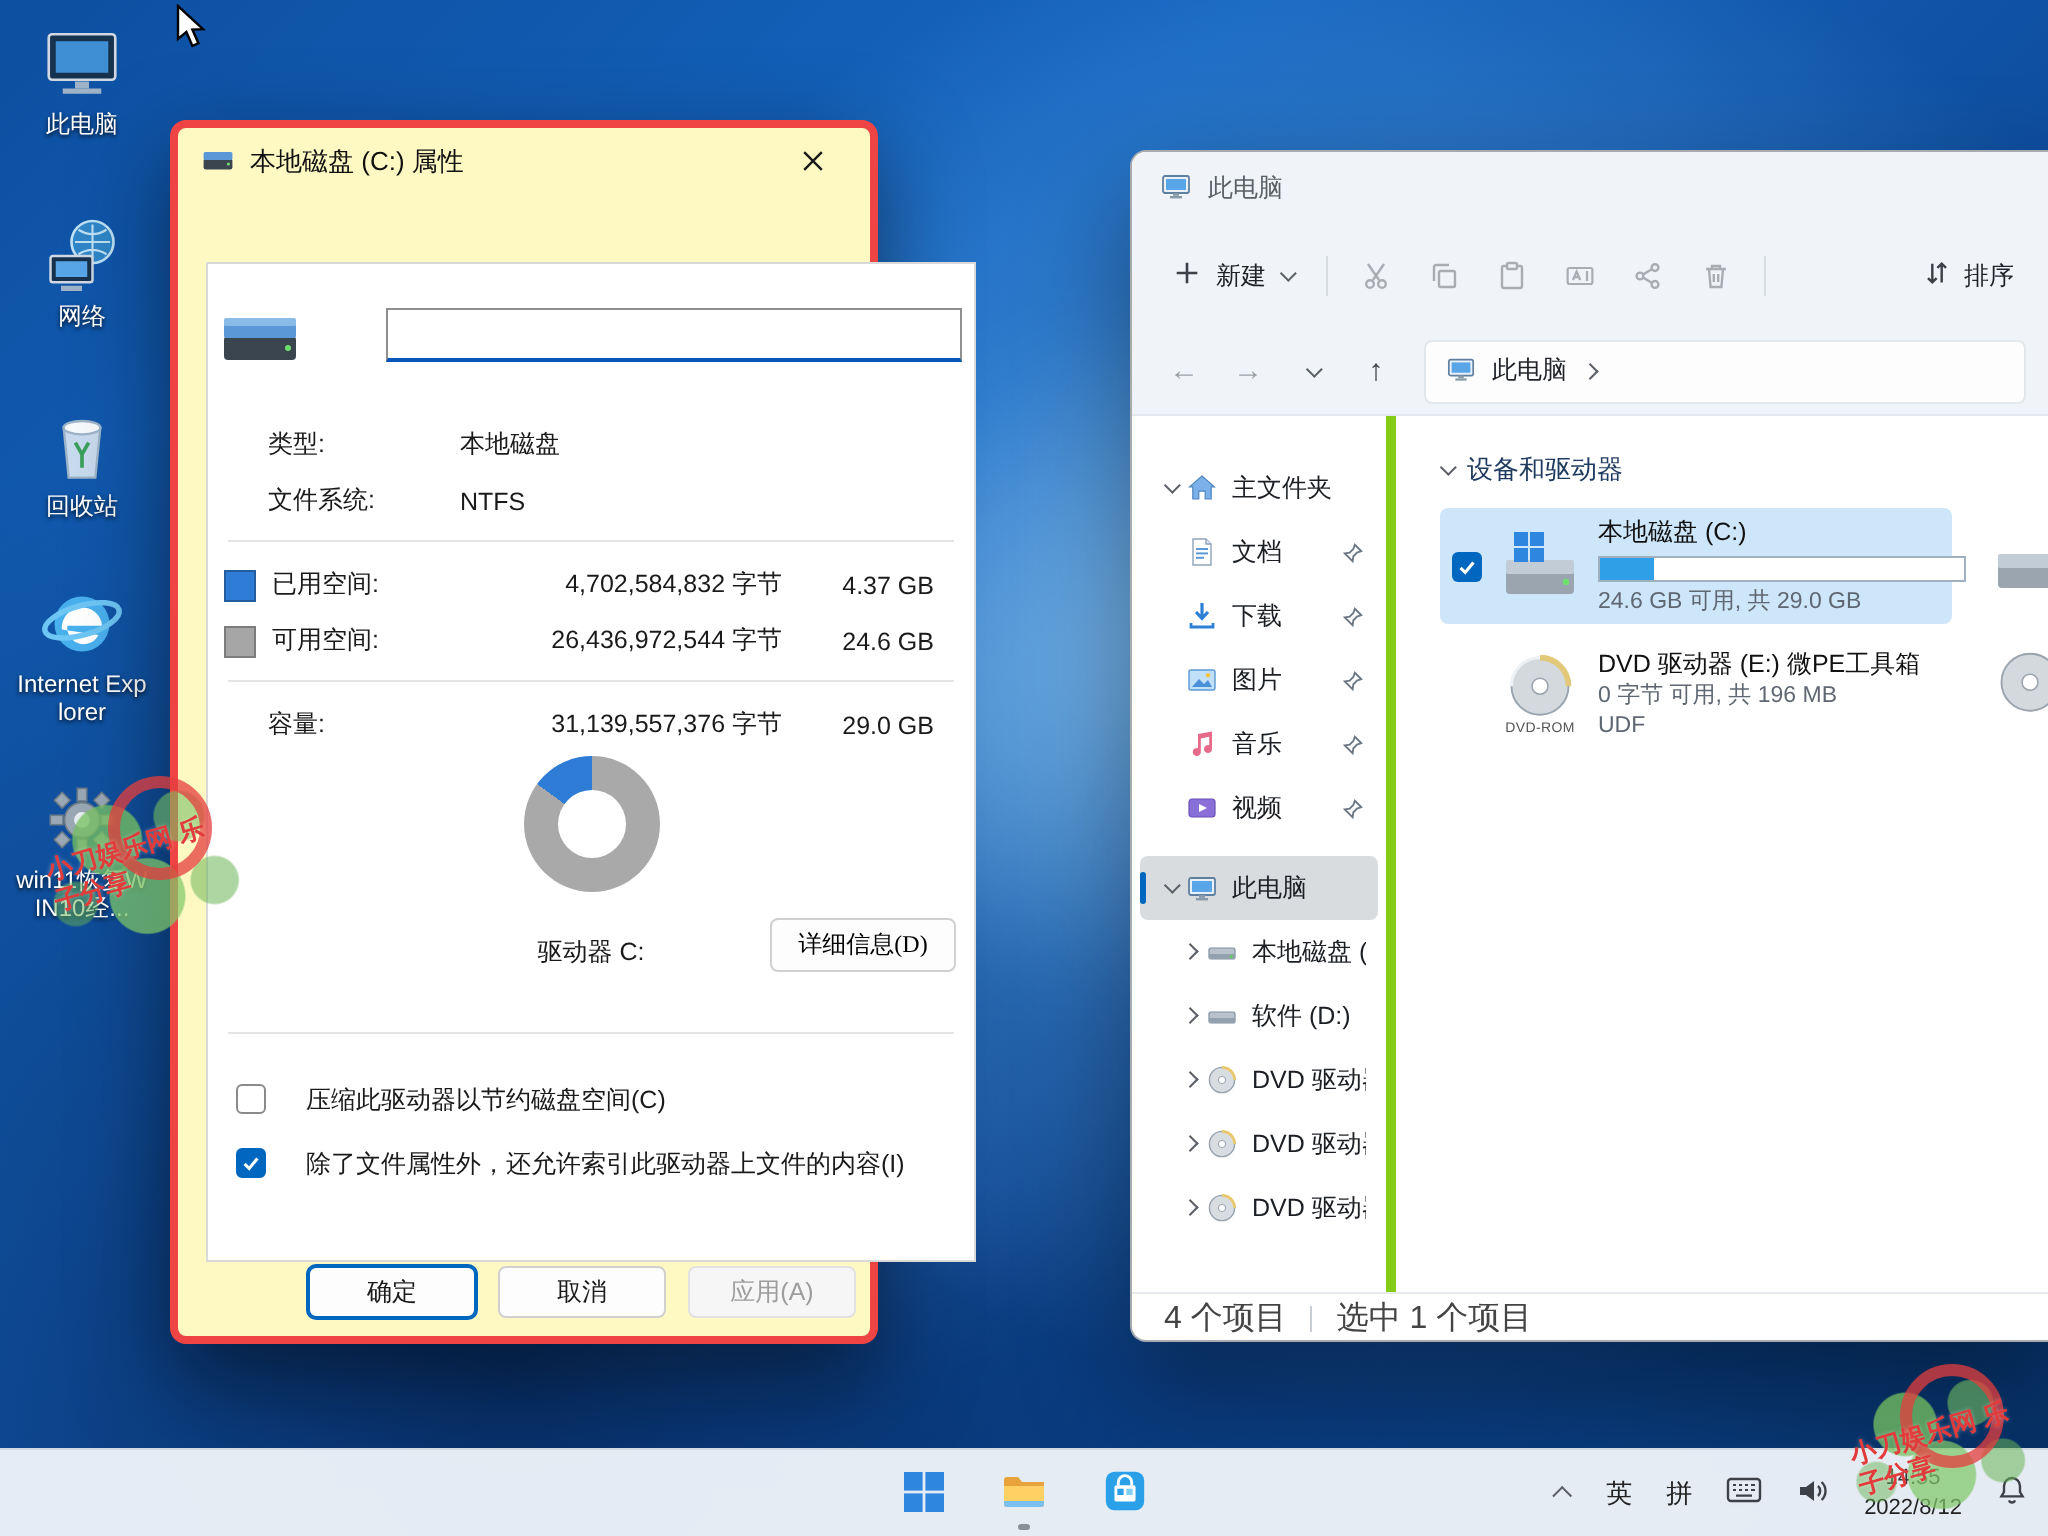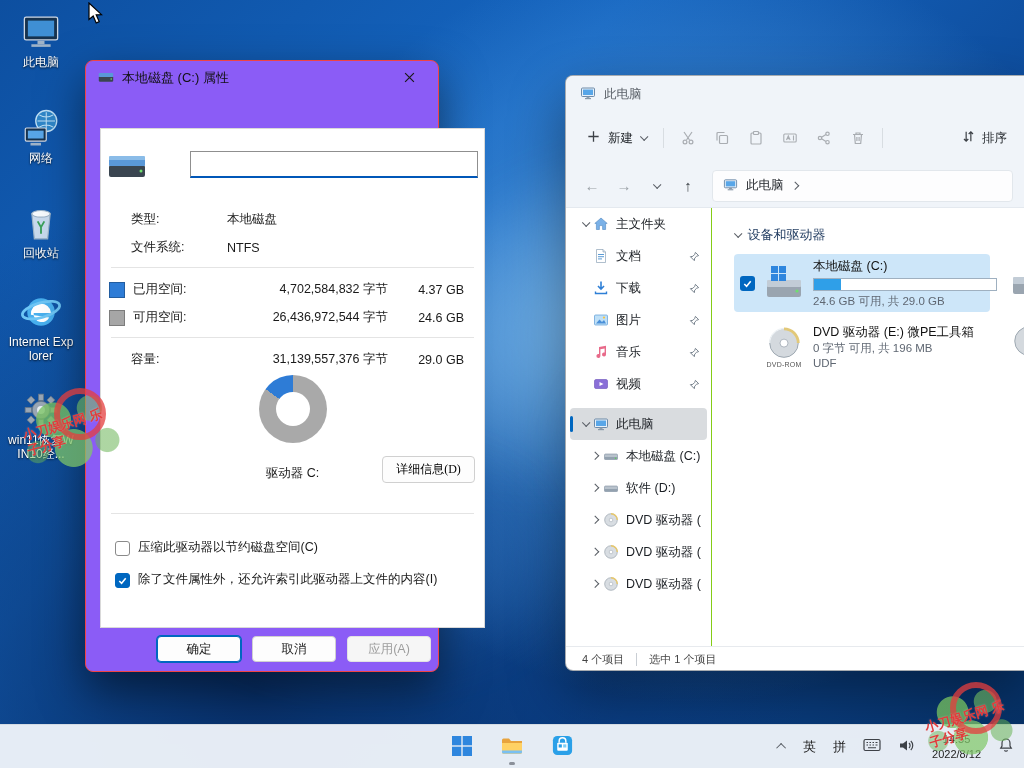--- a/index.html
+++ b/index.html
@@ -36,21 +36,21 @@
   .tb-new{display:flex;align-items:center;gap:7px;border:none;background:transparent;font-size:12.5px;color:#1f2328;padding:7px 10px;border-radius:4px}
   .tico{width:34px;height:32px;border:none;background:transparent;display:flex;align-items:center;justify-content:center;border-radius:4px}
   .tb-sort{display:flex;align-items:center;gap:6px;border:none;background:transparent;font-size:12.5px;color:#1f2328;padding:7px 8px;border-radius:4px;margin-left:auto}
   .vsep{width:1px;height:20px;background:#d8dde2;margin:0 7px}
   .ex-address{height:44px;display:flex;align-items:center;padding:0 12px;gap:4px;background:#f0f4f9;border-bottom:1px solid #e4e9ef}
   .navbtn{width:28px;height:28px;border:none;background:transparent;border-radius:4px;display:flex;align-items:center;justify-content:center;font-size:15px;color:#9aa0a6}
   .navbtn.dark{color:#3f4449}
   .crumbbox{flex:1;height:32px;background:#fdfdfe;border:1px solid #e2e7ec;border-radius:4px;display:flex;align-items:center;gap:8px;padding:0 10px;margin-left:6px}
   .crumb{font-size:12.5px;color:#1f2328}
   .ex-body{display:flex;height:438px}
-  .ex-sidebar{width:146px;overflow:hidden;border-right:1px solid #84cc16}
+  .ex-sidebar{width:132px;padding-top:20px;overflow:hidden;border-right:5px solid #84cc16}
   .srow{display:flex;align-items:center;height:32px;padding:0 6px 0 8px;font-size:12.5px;color:#1b1f24;border-radius:4px;margin:0 4px;position:relative}
   .srow.sel{background:#d9dcdf}
   .srow.sel::before{content:"";position:absolute;left:0;top:8px;width:3px;height:16px;border-radius:2px;background:#0067c0}
   .srow .chevslot{width:14px;display:flex;justify-content:center}
   .srow.child{padding-left:18px}
   .sico{width:18px;height:16px;display:flex;align-items:center;justify-content:center;margin-right:6px}
   .slabel{white-space:nowrap;overflow:hidden;flex:1}
   .pin{width:14px;display:flex;justify-content:center}
   .gap8{margin-top:8px}
   .ex-main{flex:1;position:relative;padding:18px 0 0 22px;overflow:hidden}
@@ -59,25 +59,25 @@
   .tile.sel{background:#cde6f9}
   .tile-check{width:15px;height:15px;border-radius:3px;background:#0067c0;display:flex;align-items:center;justify-content:center;flex:none}
   .tile-icon{width:42px;height:46px;display:flex;flex-direction:column;align-items:center;justify-content:center;flex:none}
   .dvdcap{font-size:7px;color:#555;line-height:1;margin-top:-3px;letter-spacing:.2px}
   .tile-info{flex:1;min-width:0}
   .tile-name{font-size:12.5px;color:#111;white-space:nowrap}
   .tile-bar{width:184px;height:13px;border:1px solid #9fb0c0;background:#fff;margin:3px 0}
   .tile-fill{height:100%;background:#2f9fe8}
   .tile-detail{font-size:11.5px;color:#5f6772;line-height:1.3;white-space:nowrap}
   .sliver{position:absolute}
-  .ex-status{height:26px;border-top:1px solid #e7eaee;display:flex;align-items:center;padding:0 16px;font-size:11px;color:#444}
+  .ex-status{height:26px;border-top:1px solid #e7eaee;display:flex;align-items:center;padding:0 16px;font-size:16px;color:#444}
   .ssep{width:1px;height:13px;background:#c9ced4;margin:0 12px}
 
   
-  #dialog{position:absolute;left:85px;top:60px;width:354px;height:612px;background:#8b5cf6;border:1px solid #ef4444;border-radius:8px;box-shadow:0 18px 45px rgba(0,0,0,.5);z-index:30}
+  #dialog{position:absolute;left:85px;top:60px;width:354px;height:612px;background:#fef9c3;border:4px solid #ef4444;border-radius:8px;box-shadow:0 18px 45px rgba(0,0,0,.5);z-index:30}
   .dlg-titlebar{height:34px;display:flex;align-items:center;gap:8px;padding:0 12px}
   .dlg-title{font-size:13px;color:#111}
   .dlg-close{margin-left:auto;width:34px;height:26px;display:flex;align-items:center;justify-content:center;border:none;background:transparent;border-radius:4px}
   .tabs{position:absolute;left:14px;top:40px;display:flex;z-index:2}
   .tab{padding:6px 12px;font-size:12.5px;color:#1a1a1a;background:#f5f5f5;border:1px solid #dcdcdc;border-bottom:none;margin-right:2px;border-radius:2px 2px 0 0}
   .tab.active{background:#fff;border-color:#d9d9d9;position:relative;padding-top:7px;margin-top:-2px}
   .panel{position:absolute;left:14px;top:67px;width:385px;height:500px;background:#fff;border:1px solid #d9d9d9}
   .prow{position:absolute;left:0;right:0;display:flex;align-items:center;padding:0 20px 0 8px}
   .plabel{width:118px;font-size:12.5px;padding-left:22px}
   .sq{width:16px;height:16px;border:1px solid rgba(0,0,0,.25);margin-right:8px;flex:none}
@@ -85,21 +85,21 @@
   .pbytes{flex:1;text-align:right;font-size:12.5px}
   .psize{width:76px;text-align:right;font-size:12.5px}
   .hsep{position:absolute;left:10px;right:10px;height:1px;background:#e4e4e4}
   .vol-input{position:absolute;left:89px;top:22px;width:288px;height:27px;border:1px solid #8f8f8f;border-bottom:2px solid #0057b8;background:#fff;font:inherit;padding:0 6px}
   .bigdisk{position:absolute;left:6px;top:20px}
   .donut{position:absolute;left:50%;top:246px;width:68px;height:68px;margin-left:-34px;border-radius:50%;
     background:conic-gradient(from 306deg,#2e7cd6 0deg calc(var(--used,15)*3.6deg),#a9a9a9 calc(var(--used,15)*3.6deg) 360deg)}
   .donut::after{content:"";position:absolute;left:17px;top:17px;width:34px;height:34px;border-radius:50%;background:#fff}
   .drive-cap{position:absolute;top:336px;left:0;right:0;text-align:center;font-size:12.5px}
   .details-btn{position:absolute;top:327px;right:9px;width:93px;height:27px;background:#fdfdfd;border:1px solid #d0d0d0;border-radius:4px;font-size:12px;font-family:Liberation Serif, serif}
-  .cbrow{position:absolute;left:14px;right:16px;display:flex;align-items:flex-end;gap:8px;font-size:12.5px}
+  .cbrow{position:absolute;left:14px;right:16px;display:flex;align-items:flex-start;gap:20px;font-size:12.5px}
   .cbox{width:15px;height:15px;border:1px solid #8a8a8a;border-radius:3px;background:#fff;flex:none;display:flex;align-items:center;justify-content:center}
   .cbox.on{background:#0067c0;border-color:#0067c0}
   .dlg-footer{position:absolute;left:0;right:0;bottom:0;height:44px;display:flex;align-items:center;justify-content:flex-end;gap:11px;padding:0 7px}
   .btn{width:84px;height:26px;border-radius:4px;background:#fdfdfd;border:1px solid #d0d0d0;font-size:12.5px;font-family:inherit;color:#1a1a1a}
   .btn.default{box-shadow:0 0 0 1px #0067c0;border-color:#0067c0}
   .btn.disabled{color:#9d9d9d;background:#f6f6f6;border-color:#e2e2e2}
 
   
   #taskbar{position:absolute;left:0;right:0;bottom:0;height:44px;background:rgba(241,245,251,.95);border-top:1px solid rgba(0,0,0,.07);z-index:40}
   #tb-center{position:absolute;left:50%;top:2px;transform:translateX(-50%);display:flex;gap:10px}

